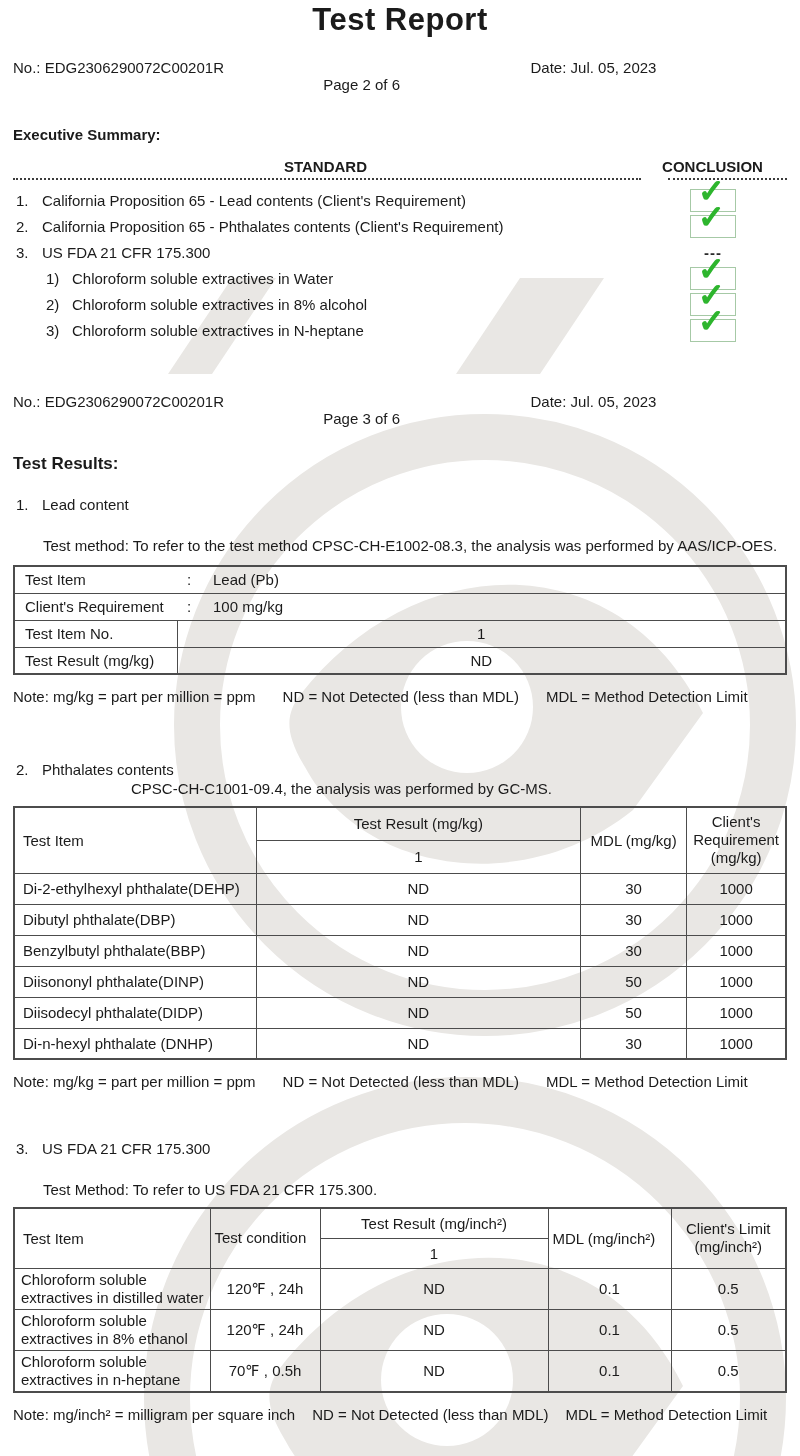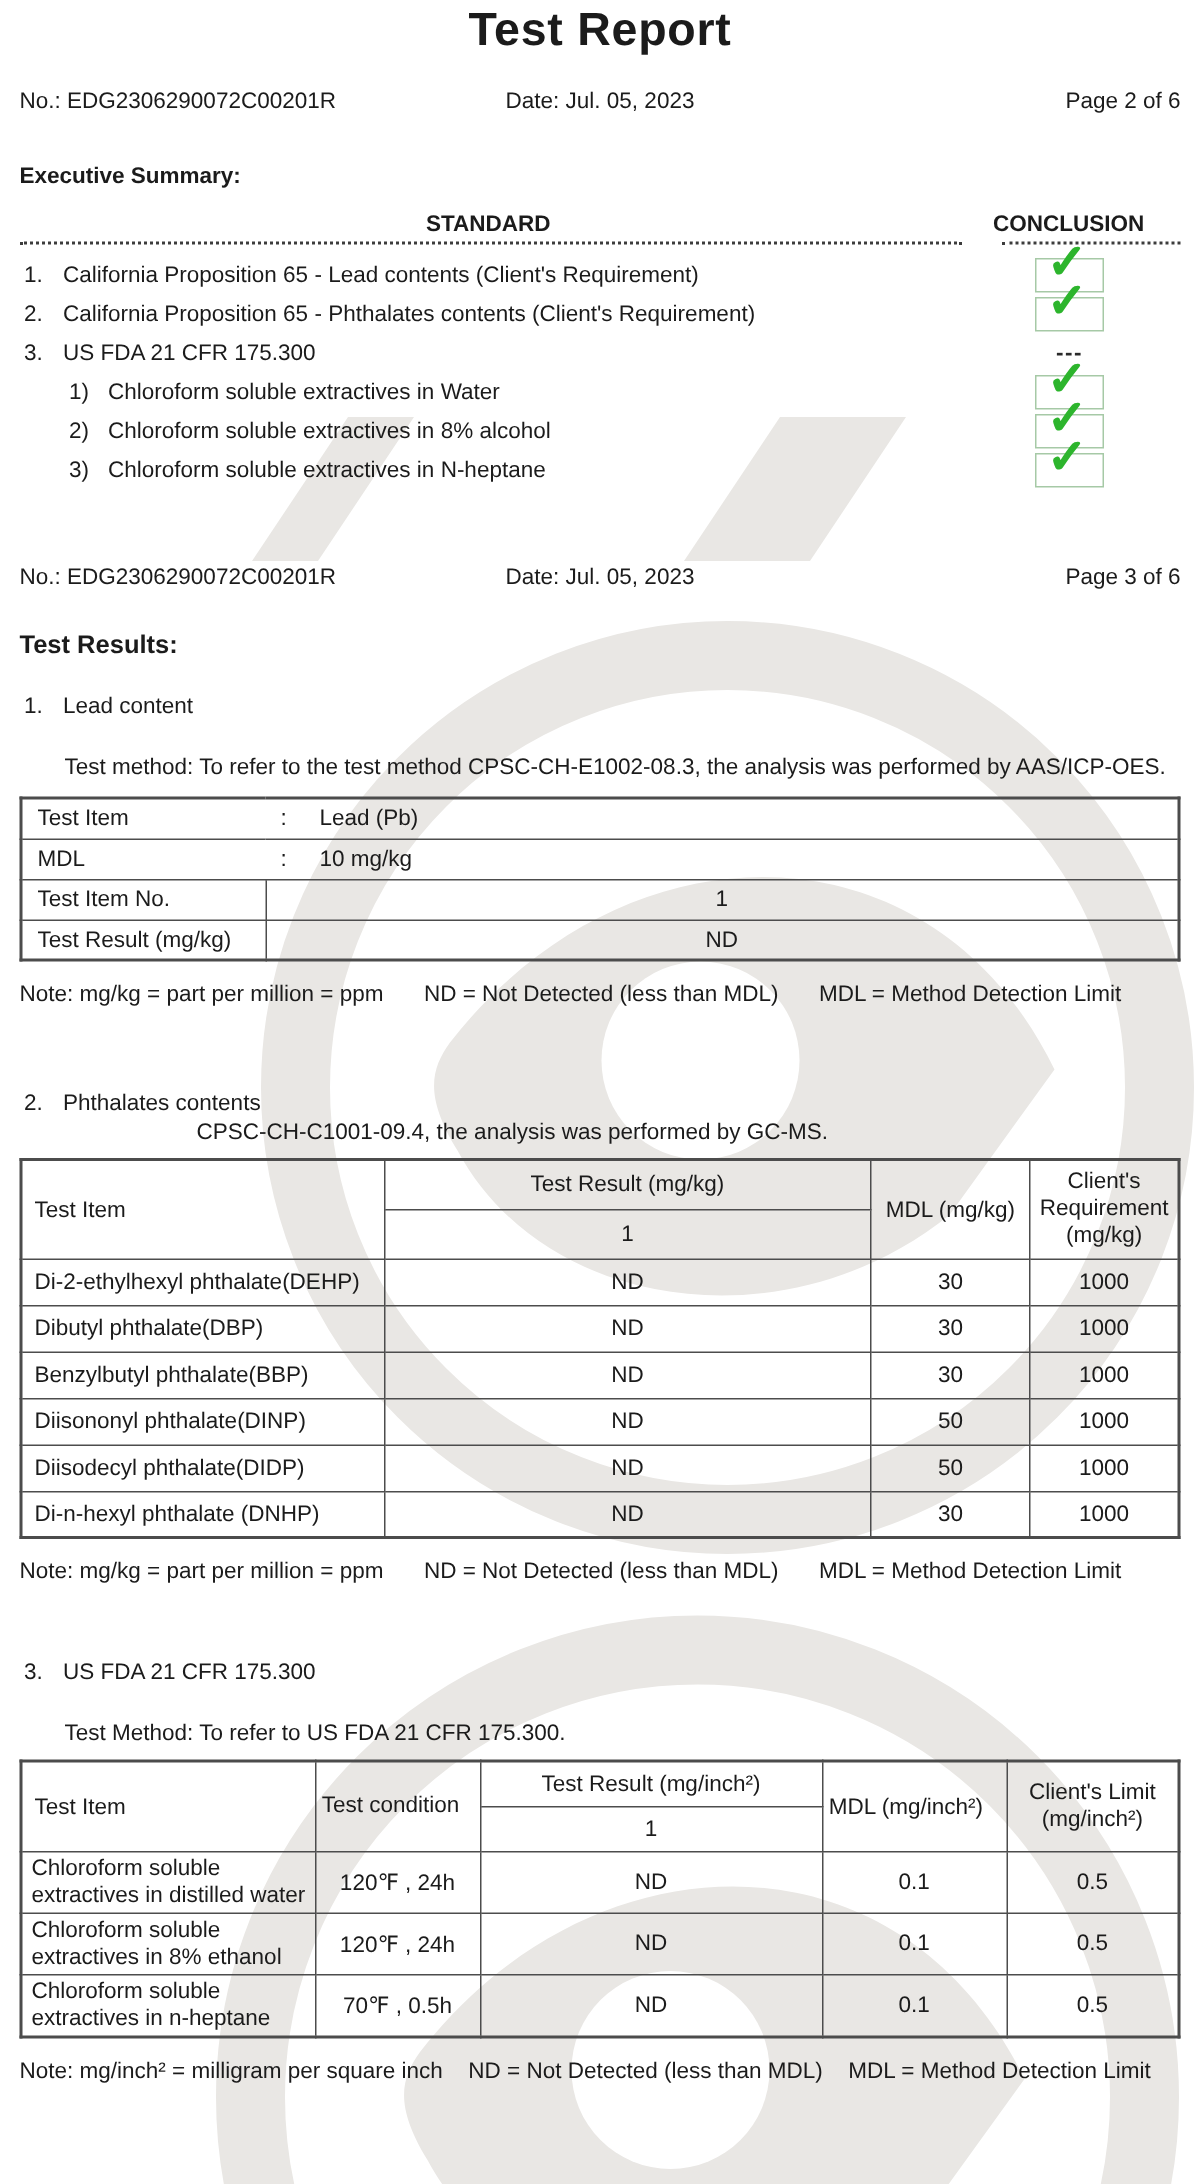--- a/index.html
+++ b/index.html
@@ -8,21 +8,21 @@
     width: 800px; height: 1456px; position: relative; overflow: hidden;
     background: #ffffff; color: #1b1b1b;
     font-family: "Liberation Sans", "DejaVu Sans", sans-serif;
     font-size: 15px;
   }
   .wm { position: absolute; top: 0; left: 0; z-index: 0; }
   .content { position: relative; z-index: 1; padding: 0 13px; }
 
   .title { text-align: center; font-size: 31px; font-weight: bold; padding-top: 2px; letter-spacing: .5px; }
 
-  .doc-header { display: grid; grid-template-columns: 1fr 1fr 1fr; margin-top: 21px; }
+  .doc-header { display: grid; grid-template-columns: 1fr 1fr; margin-top: 21px; }
   .doc-header .mid { text-align: center; }
   .doc-header .right { text-align: right; }
 
   .exec-heading { font-weight: bold; margin-top: 33px; }
 
   .sum-header { display: flex; margin-top: 15px; font-weight: bold; }
   .sum-header .std { width: 625px; text-align: center; }
   .sum-header .con { flex: 1; text-align: center; }
   .dotline { display: flex; margin-top: 3px; }
   .dotline .a { width: 628px; border-bottom: 2px dotted #3c3c3c; }
@@ -201,23 +201,23 @@
               <div class="lt-flex">
         <span class="lt-label">Test Item</span>
         <span class="lt-colon">:</span>
         <span>Lead (Pb)</span>
               </div>
             </td>
           </tr>
       <tr>
             <td colspan="2">
               <div class="lt-flex">
-        <span class="lt-label">MDL</span>
+        <span class="lt-label">Client's Requirement</span>
         <span class="lt-colon">:</span>
-        <span>10 mg/kg</span>
+        <span>100 mg/kg</span>
               </div>
             </td>
           </tr>
       <tr>
         <td class="lt-l">Test Item No.</td>
         <td class="lt-v">1</td>
           </tr>
       <tr>
         <td class="lt-l">Test Result (mg/kg)</td>
         <td class="lt-v">ND</td>

